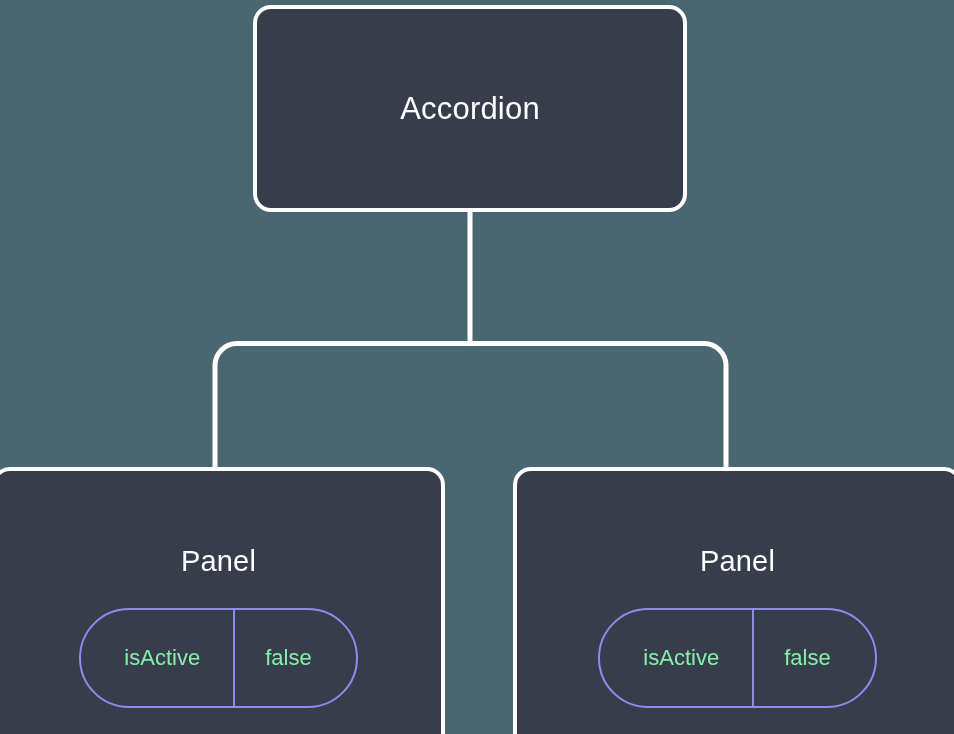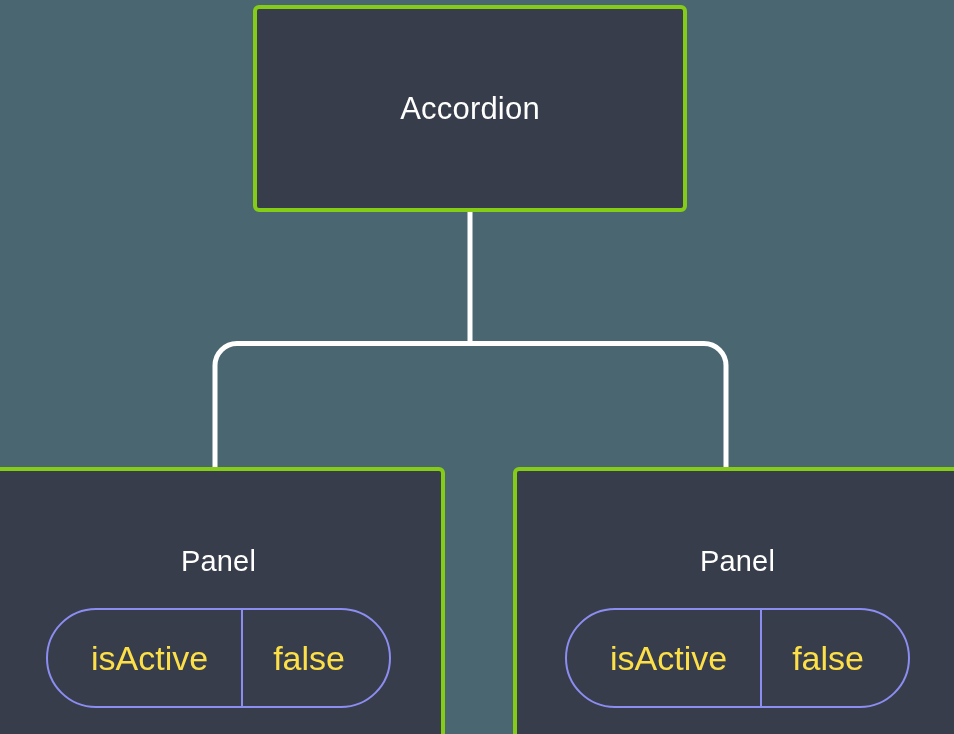--- a/index.html
+++ b/index.html
@@ -30,22 +30,22 @@
     width: 954px;
     height: 734px;
     pointer-events: none;
   }
 
   
   .node {
     position: absolute;
     box-sizing: border-box;
     background: #383d4b;
-    border: 4px solid #84cc16;
-    border-radius: 6px;
+    border: 4px solid #ffffff;
+    border-radius: 18px;
     display: flex;
     flex-direction: column;
     align-items: center;
   }
 
   
   #node-accordion {
     left: 253px;
     top: 5px;
     width: 434px;
@@ -93,22 +93,22 @@
     border: 2px solid #8b8df0;
     border-radius: 999px;
     overflow: hidden;
     box-sizing: border-box;
   }
   .prop-key,
   .prop-val {
     display: flex;
     align-items: center;
     justify-content: center;
-    color: #fde047;
-    font-size: 34px;
+    color: #86efac;
+    font-size: 22px;
     line-height: 1;
     white-space: nowrap;
     box-sizing: border-box;
     text-align: right;
   }
   .prop-key {
     padding: 0 33px 0 43px;
     border-right: 2px solid #8b8df0;
   }
   .prop-val {

